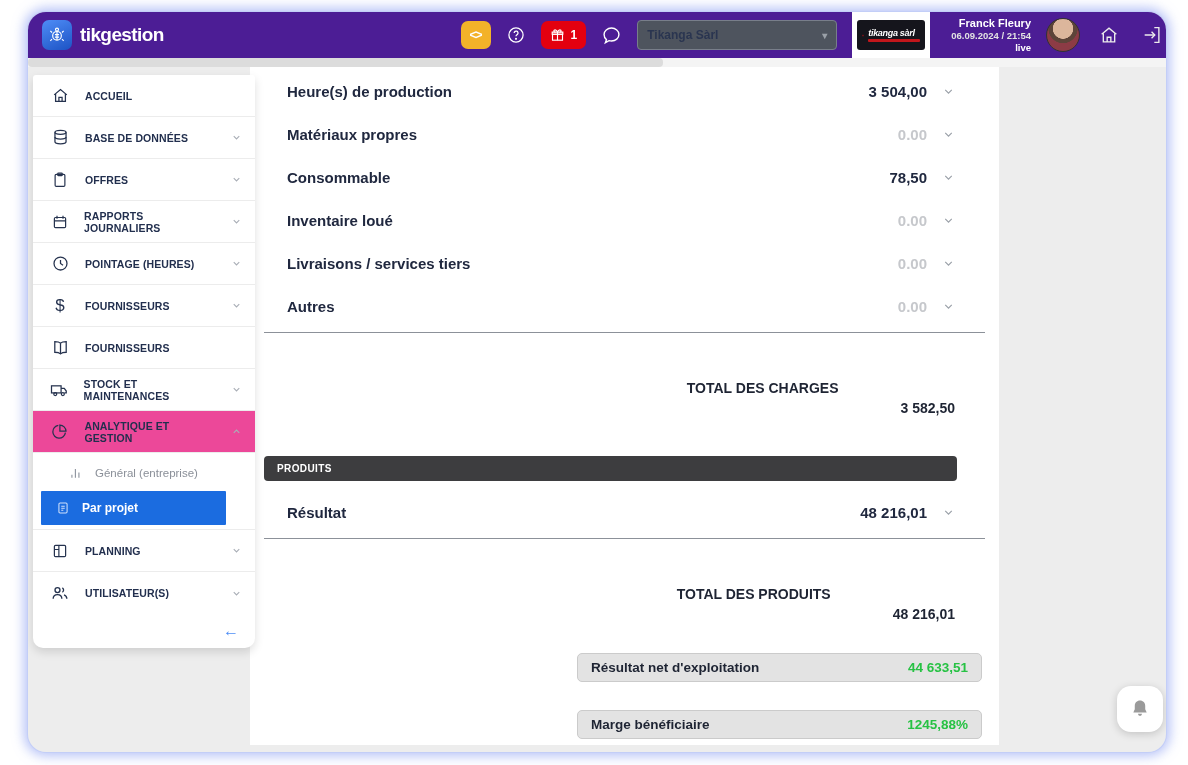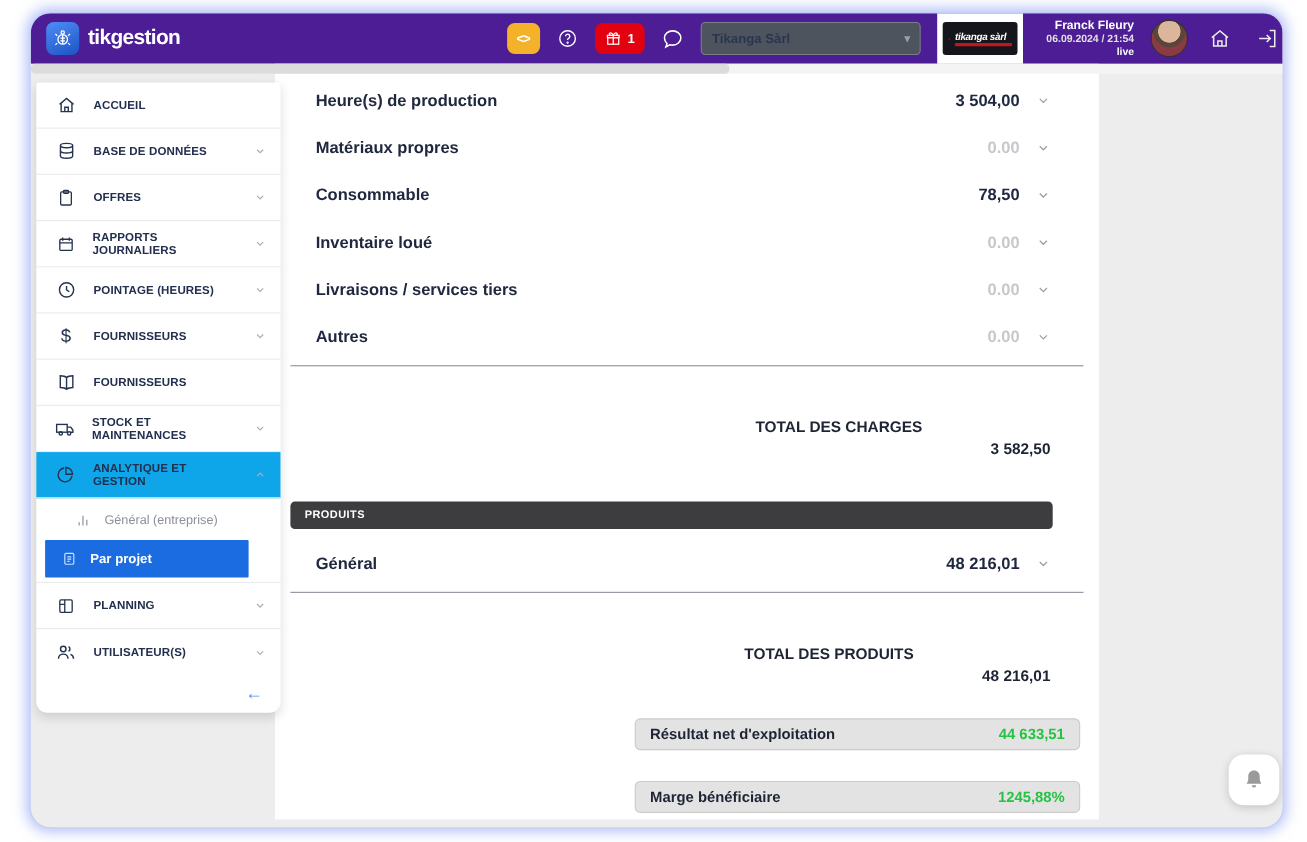--- a/index.html
+++ b/index.html
@@ -50,21 +50,21 @@
   .hscroll .thumb { position:absolute; left:0; top:0; height:100%; width:635px; background:#dcdcdc; border-radius:4px; }
 
   
   .sidebar { position:absolute; left:5px; top:17px; width:222px; background:#fff; z-index:4;
              border-radius:3px 3px 10px 10px; box-shadow:0 4px 10px rgba(0,0,0,.13); }
   .nav-item { height:42px; display:flex; align-items:center; gap:14px; padding:0 13px 0 16px;
               border-bottom:1px solid #ececec; cursor:pointer; }
   .nav-item .nav-ico { width:22px; display:flex; justify-content:center; color:#26334f; }
   .nav-item .nav-label { font-size:10.5px; font-weight:700; color:#222f4e; letter-spacing:.1px; }
   .nav-item .nav-chev { margin-left:auto; color:#a9aeb6; display:flex; }
-  .nav-item.expanded { background:#0ea5e9; }
+  .nav-item.expanded { background:#ec4899; }
   .dollar-glyph { font-size:17px; font-weight:500; color:#26334f; line-height:1; }
 
   .sub-wrap { border-bottom:1px solid #ececec; padding:5px 0 4px; }
   .sub-item { height:30px; display:flex; align-items:center; gap:11px; padding-left:35px; cursor:pointer; }
   .sub-item .sub-ico { width:16px; display:flex; justify-content:center; color:#9298a2; }
   .sub-item .sub-label { font-size:11.5px; font-weight:500; color:#8a8f98; }
   .sub-item.active { height:34px; background:#1b6ce0; margin:3px 0 0 8px; width:185px; padding-left:14px; border-radius:1px; }
   .sub-item.active .sub-ico { color:#cfe0fb; }
   .sub-item.active .sub-label { color:#fff; font-weight:700; font-size:12px; }
 
@@ -447,21 +447,21 @@
 
       <div class="total-row">
         <span class="total-label">TOTAL DES CHARGES</span>
         <span class="total-value">3 582,50</span>
       </div>
 
       <div class="section-bar">PRODUITS</div>
 
       <div class="rows-produits">
         <div class="item-row">
-          <span class="item-label">Général</span>
+          <span class="item-label">Résultat</span>
           <span class="item-value">48 216,01</span>
           <span class="row-chev">
               <svg width="13" height="13" viewBox="0 0 24 24" fill="none" stroke="currentColor" stroke-width="2.2">
                 <path d="M6 9l6 6 6-6"></path>
               </svg>
             </span>
         </div>
       </div>
 
       <div class="divider"></div>

